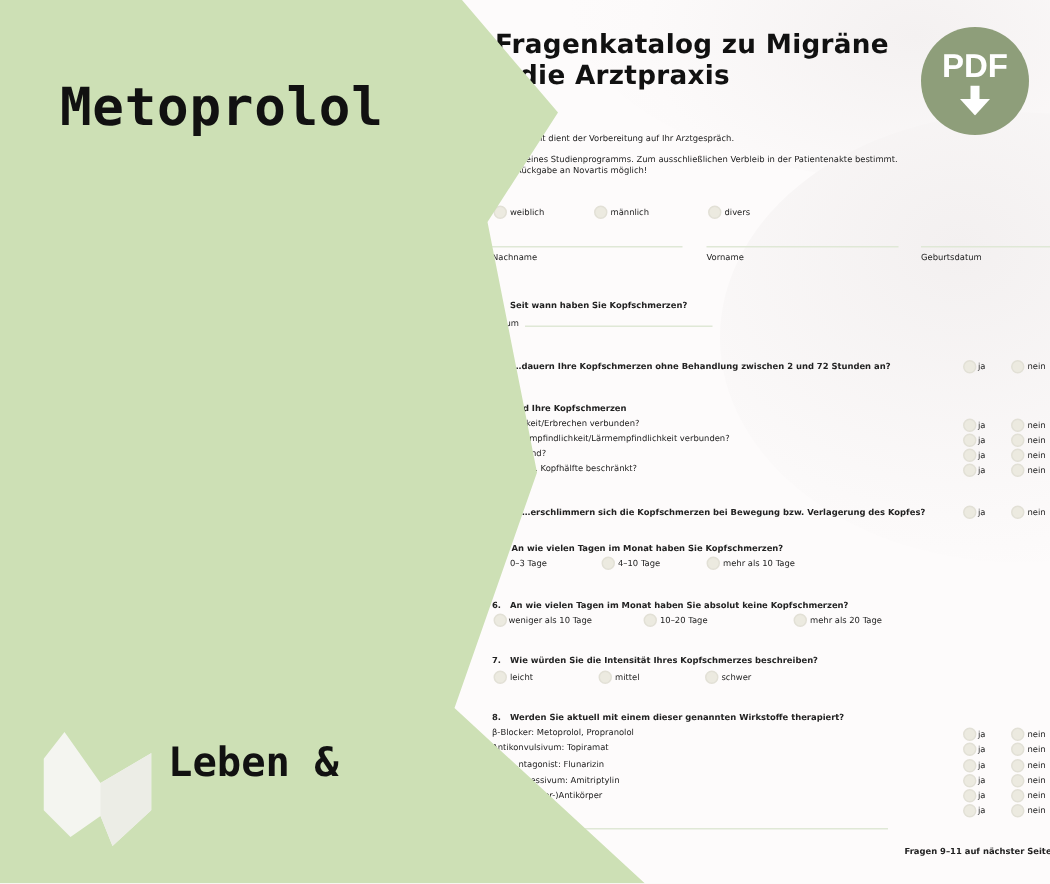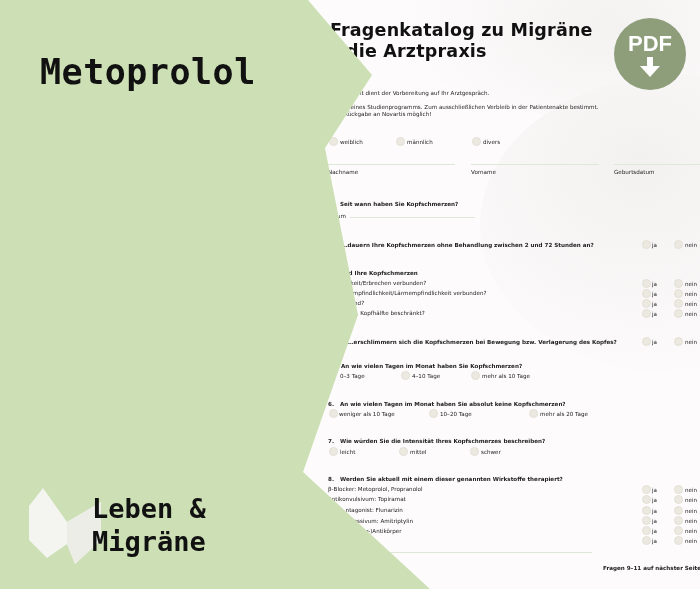--- a/index.html
+++ b/index.html
@@ -18,21 +18,21 @@
   .bold { font-weight: bold; }
   .radio { position: absolute; width: 9px; height: 9px; border-radius: 50%; background: #eceae0; border: 1px solid #e2e0d6; }
   .line { position: absolute; height: 1px; background: #dfe8d6; }
 
   .green { position: absolute; left: 0; top: 0; width: 700px; height: 589px; }
 
   .checkliste { position: absolute; left: 40px; top: 52px; font-family: "DejaVu Sans Mono", monospace; font-weight: bold;
     font-size: 35px; color: #111; letter-spacing: 0.5px; }
 
   .logo-mark { position: absolute; left: 29px; top: 488px; width: 72px; width: 72px; height: 76px; }
-  .logo-text { position: absolute; left: 92px; top: 492px; font-family: "DejaVu Sans Mono", monospace; font-weight: bold;
+  .logo-text { position: absolute; left: 112px; top: 492px; font-family: "DejaVu Sans Mono", monospace; font-weight: bold;
     font-size: 27px; line-height: 33px; color: #111; }
 
   .pdf-btn { position: absolute; left: 614px; top: 18px; width: 72px; height: 72px; border-radius: 50%; background: #8e9e7a;
     display: flex; flex-direction: column; align-items: center; justify-content: center; cursor: pointer; }
   .pdf-btn .pdf-label { color: #fff; font-family: "Liberation Sans", sans-serif; font-weight: bold; font-size: 22px; line-height: 22px; margin-top: 2px; }
   .pdf-btn svg { margin-top: 2px; }
 </style>
 </head>
 <body>
 
@@ -168,21 +168,20 @@
 </svg>
 
 <div class="checkliste">Metoprolol</div>
 
 <svg class="logo-mark" viewBox="0 0 72 76">
   <polygon points="0,18 14,0 38,34 72,14 72,52 46,76 38,56 18,70 0,52" fill="#f4f5f0"></polygon>
   <polygon points="38,34 72,14 72,52 46,76 38,56" fill="#ecede6"></polygon>
 </svg>
 <div class="logo-text">
   <div>Leben &amp;</div>
-  <div>Migräne</div>
 </div>
 
 <div class="pdf-btn">
   <span class="pdf-label">PDF</span>
   <svg width="22" height="20" viewBox="0 0 22 20">
     <rect x="8" y="0" width="6" height="9" fill="#fff"></rect>
     <polygon points="1,9 21,9 11,20" fill="#fff"></polygon>
   </svg>
 </div>
 

